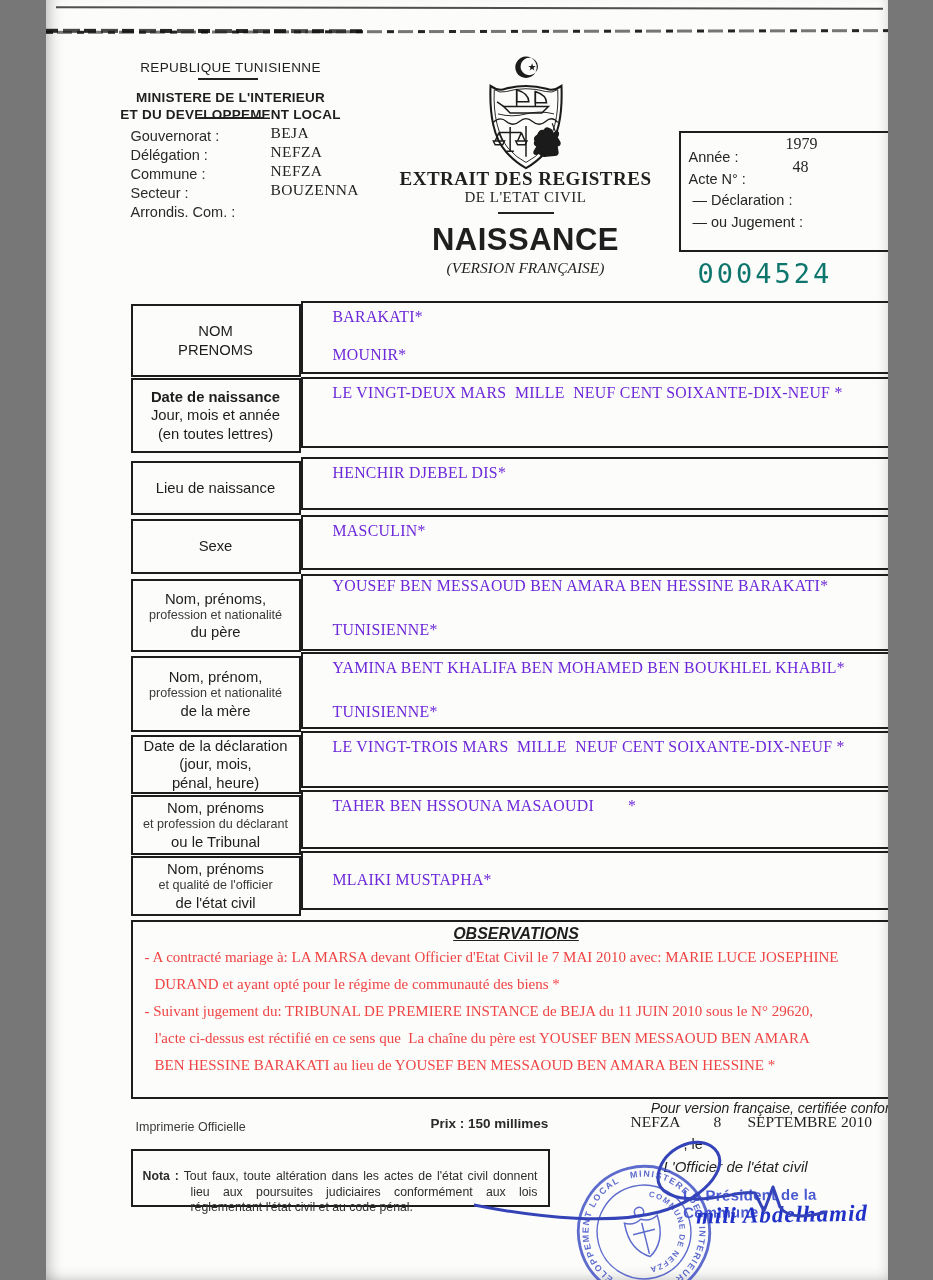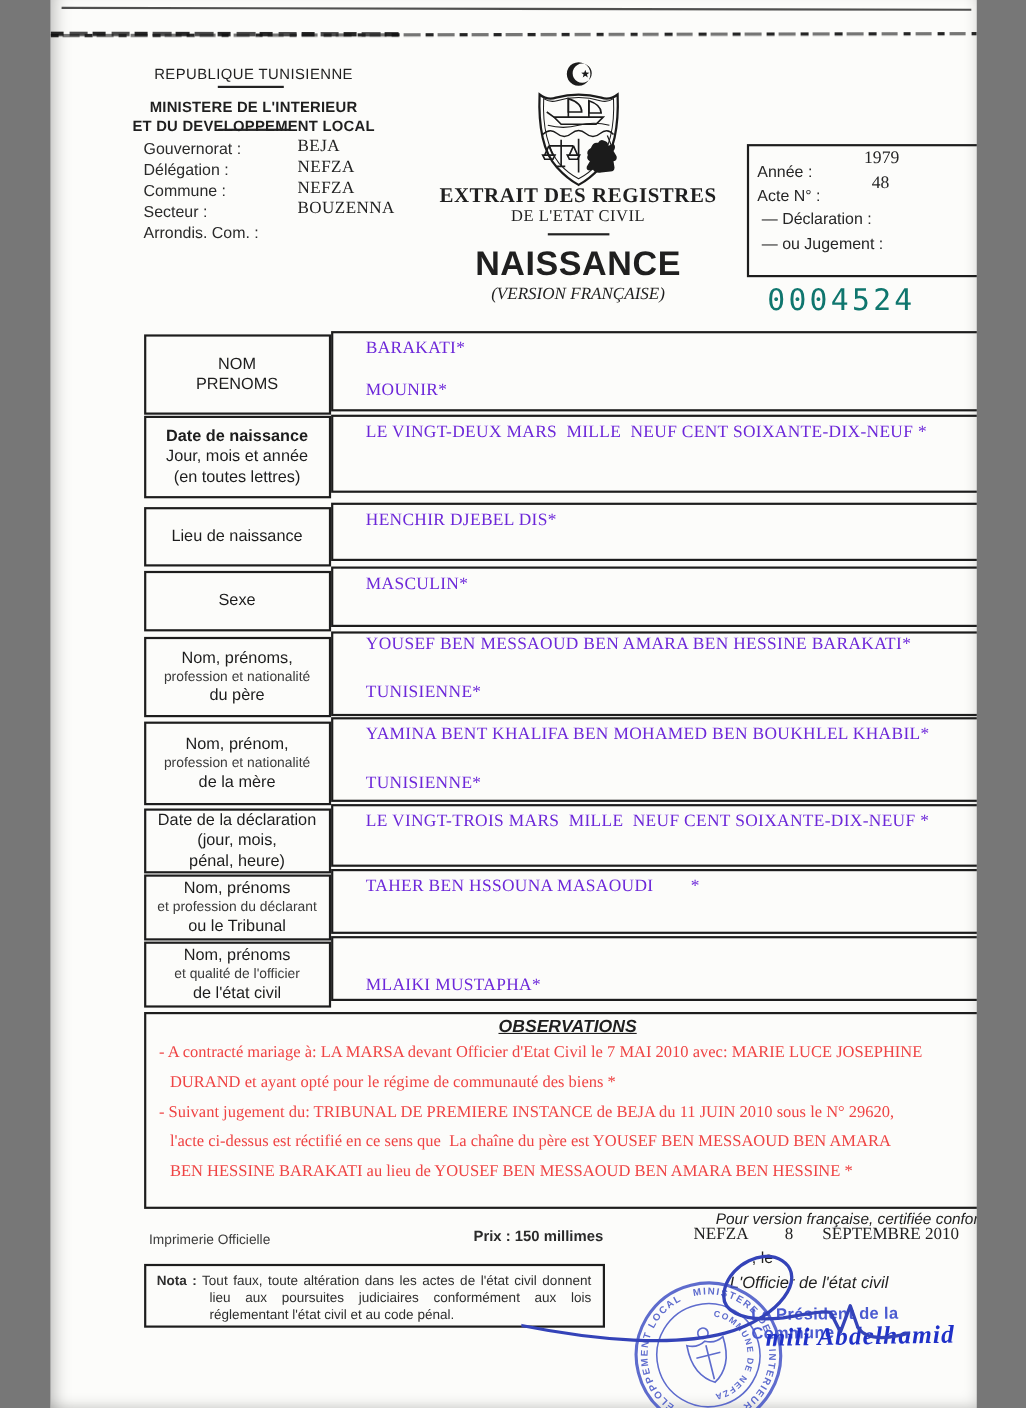--- a/index.html
+++ b/index.html
@@ -43,38 +43,38 @@
   .lbl-sub{font-size:12.6px;color:#3a3a3a;}
   .val-line{font-family:"Liberation Serif",serif;font-size:15.8px;letter-spacing:.3px;color:#6d28d9;white-space:pre;}
   .r1l{top:304px;height:69px;} .r1v{top:301px;height:73px;}
   .r2l{top:378px;height:71px;} .r2v{top:377px;height:71px;}
   .r3l{top:461px;height:50px;} .r3v{top:457px;height:53px;}
   .r4l{top:519px;height:51px;} .r4v{top:515px;height:55px;}
   .r5l{top:579px;height:69px;} .r5v{top:574px;height:77px;}
   .r6l{top:656px;height:72px;} .r6v{top:652px;height:77px;}
   .r7l{top:735px;height:55px;} .r7v{top:731px;height:57px;}
   .r8l{top:795px;height:56px;} .r8v{top:790px;height:59px;}
-  .r9l{top:856px;height:56px;} .r9v{top:851px;height:59px;padding-top:34px;}
+  .r9l{top:856px;height:56px;} .r9v{top:851px;height:59px;padding-top:18px;}
   .gap1{margin-top:20px;} .gap2{margin-top:26px;}
   
   .obs-box{position:absolute;left:85px;top:920px;width:771px;height:179px;border:2px solid #1d1d1d;box-sizing:border-box;}
   .obs-title{position:absolute;left:0;top:3px;width:100%;text-align:center;font-weight:bold;font-style:italic;font-size:16px;text-decoration:underline;}
   .obs-lines{position:absolute;left:0;top:22px;width:100%;}
   .obs-line{font-family:"Liberation Serif",serif;font-size:15px;line-height:27px;color:#ef4444;white-space:pre;}
   .ind1{padding-left:12px;} .ind2{padding-left:22px;}
   
   .f-impr{position:absolute;left:90px;top:1120px;font-size:12.5px;color:#3b3b3b;}
   .f-prix{position:absolute;left:385px;top:1116px;font-size:13.5px;font-weight:bold;color:#2a2a2a;}
   .f-cert{position:absolute;left:540px;top:1100px;width:390px;text-align:right;font-style:italic;font-size:14px;color:#222;}
   .f-place{position:absolute;left:585px;top:1113px;font-family:"Liberation Serif",serif;font-size:15.5px;}
   .f-day{position:absolute;left:668px;top:1113px;font-family:"Liberation Serif",serif;font-size:15.5px;}
   .f-date{position:absolute;left:702px;top:1113px;font-family:"Liberation Serif",serif;font-size:15.5px;}
   .f-le{position:absolute;left:638px;top:1136px;font-size:14.5px;}
   .f-off{position:absolute;left:618px;top:1158px;font-style:italic;font-size:15px;}
-  .nota-box{position:absolute;left:85px;top:1149px;width:419px;height:58px;border:2px solid #1d1d1d;box-sizing:border-box;padding:6px 10px;}
+  .nota-box{position:absolute;left:85px;top:1149px;width:419px;height:58px;border:2px solid #1d1d1d;box-sizing:border-box;padding:18px 10px;}
   .nota{font-size:12.3px;line-height:15.5px;color:#2e2e2e;text-align:justify;padding-left:48px;text-indent:-48px;}
   .nota-label{font-weight:bold;}
   .f-pres{position:absolute;left:637px;top:1186px;font-size:15px;font-weight:bold;letter-spacing:.3px;color:#4a5ad0;transform:rotate(-.6deg);}
   .f-sign-name{position:absolute;left:650px;top:1202px;font-family:"Liberation Serif",serif;font-weight:bold;font-style:italic;font-size:23px;letter-spacing:1px;color:#2031c8;transform:rotate(-1deg);}
   .stamp{position:absolute;left:523px;top:1157px;opacity:.85;transform:rotate(-14deg);}
   .sig{position:absolute;left:428px;top:1127px;}
 </style>
 </head>
 <body>
 

